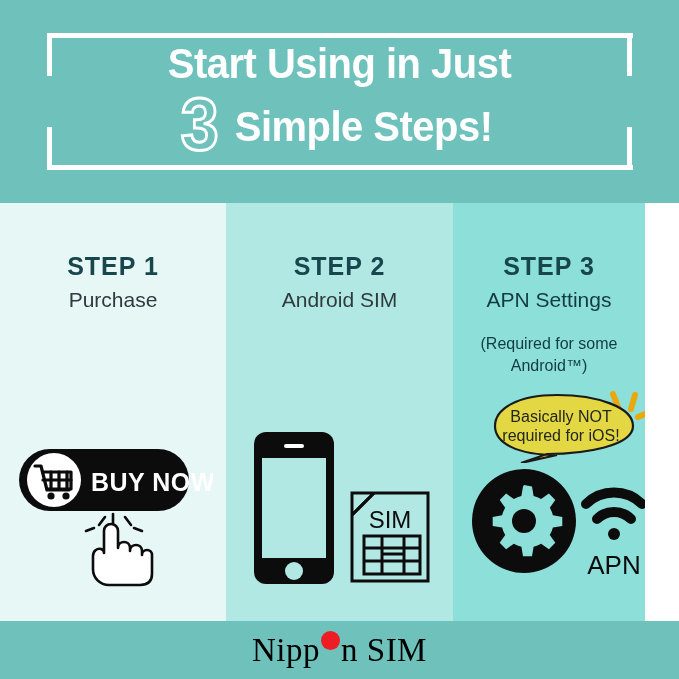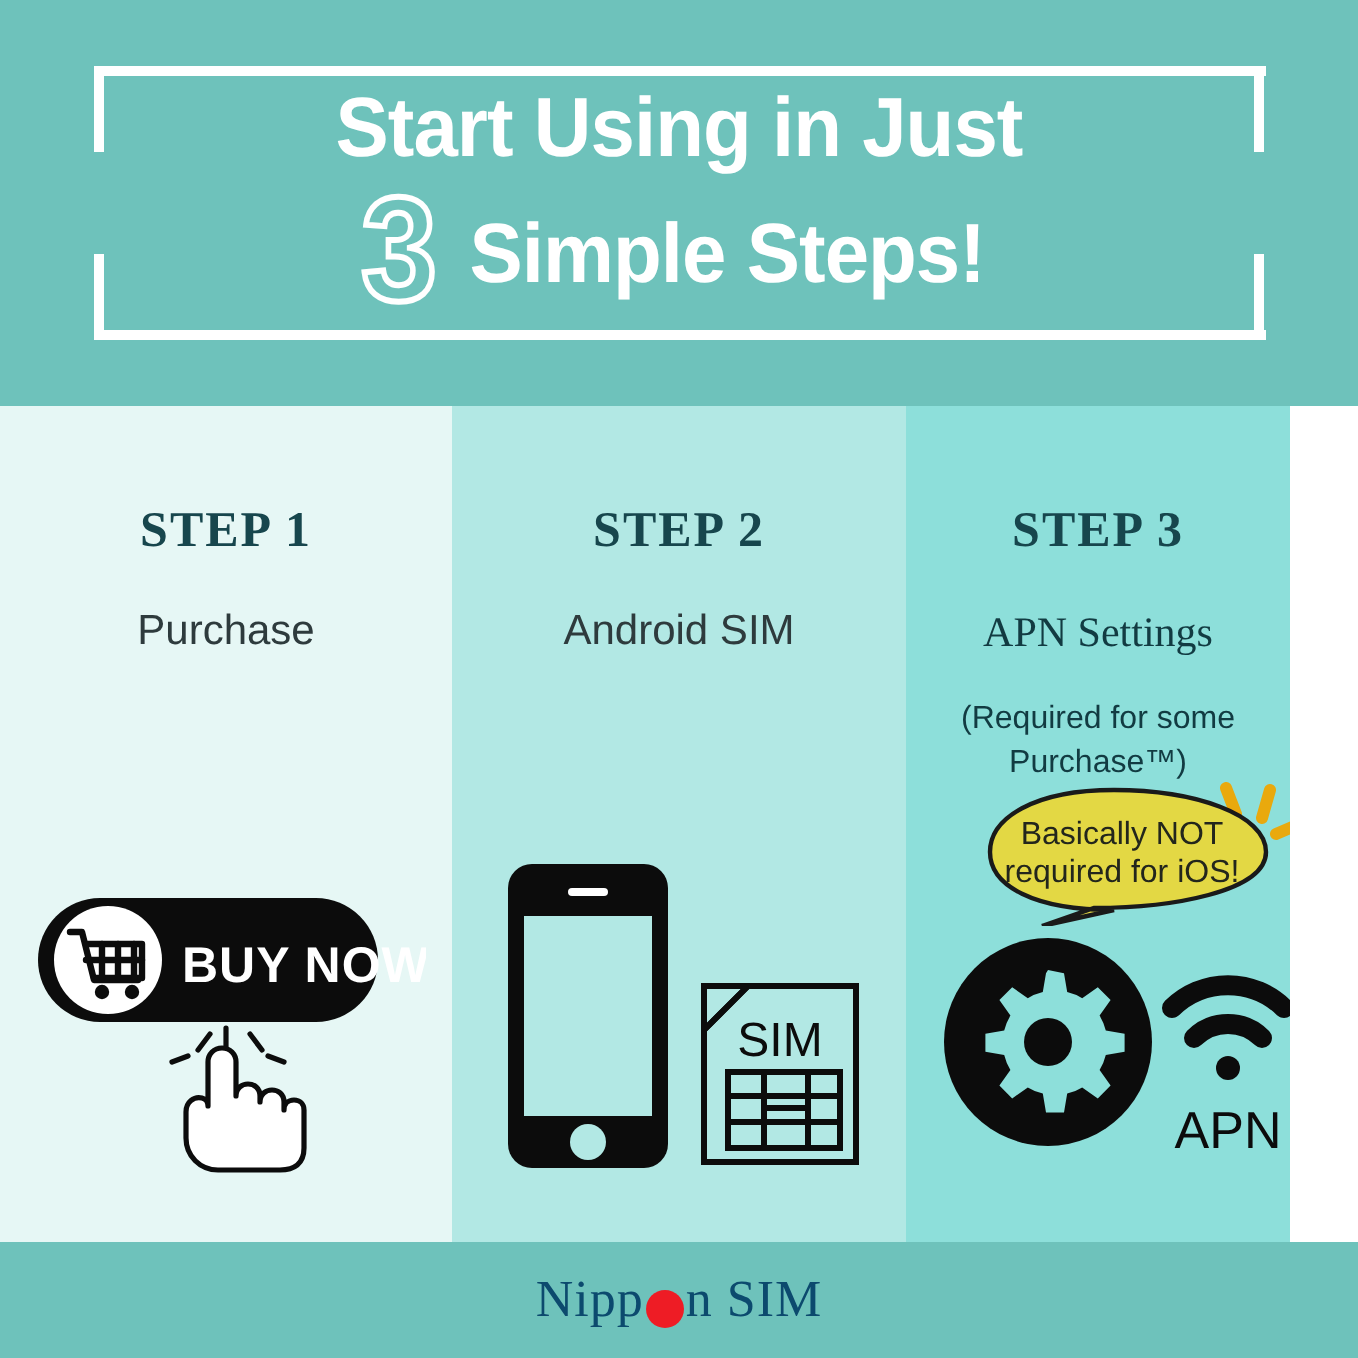--- a/index.html
+++ b/index.html
@@ -108,38 +108,38 @@
     height: 418px;
     overflow: hidden;
   }
   .col1 { width: 226px; background: #e6f7f5; }
   .col2 { width: 227px; background: #b2e8e4; }
   .col3 { width: 192px; background: #8ddfda; }
 
   .step-title {
     text-align: center;
     margin-top: 49px;
-    font-family: Liberation Serif, serif;
+    font-family: Liberation Sans, sans-serif;
     font-weight: bold;
     font-size: 25px;
     letter-spacing: 1px;
     color: #17464d;
   }
   .step-desc {
     text-align: center;
-    margin-top: 21px;
+    margin-top: 4px;
     font-family: "Liberation Sans", sans-serif;
     font-weight: normal;
     font-size: 21px;
     line-height: 30px;
     color: #2e3b3d;
     padding: 0 14px;
   }
   .col3 .step-title { color: #17464d; }
-  .col3 .step-desc  { color: #123b42; font-family: Liberation Serif, serif; }
+  .col3 .step-desc  { color: #123b42; }
   .step-note {
     text-align: center;
     margin-top: 18px;
     font-family: "Liberation Sans", sans-serif;
     font-size: 16px;
     line-height: 22px;
     color: #123b42;
     padding: 0 10px;
   }
 
@@ -161,25 +161,25 @@
     top: 621px;
     width: 679px;
     height: 58px;
     background: #6ec2bb;
     display: flex;
     align-items: center;
     justify-content: center;
   }
   .logo {
     font-family: "Liberation Serif", serif;
-    font-size: 26px;
-    color: #0c4a6e;
+    font-size: 33px;
+    color: #000000;
     letter-spacing: 0.5px;
     display: flex;
-    align-items: flex-end;
+    align-items: flex-start;
     white-space: pre;
   }
   .logo .dot {
     display: inline-block;
     width: 19px;
     height: 19px;
     border-radius: 50%;
     background: #ee1c25;
     margin: 0 1px;
     transform: translateY(-1px);
@@ -292,21 +292,21 @@
           </g>
         </g>
       </svg>
     </div>
 
     <div class="col col3">
       <div class="step-title">STEP 3</div>
       <div class="step-desc">APN Settings</div>
       <div class="step-note">
         <div>(Required for some</div>
-        <div>Purchase™)</div>
+        <div>Android™)</div>
       </div>
 
       <svg class="art bubble-art" viewBox="0 0 190 72">
         <g stroke="#e9a90d" stroke-width="6" stroke-linecap="round">
           <line x1="133" y1="16" x2="128" y2="3"></line>
           <line x1="146" y1="18" x2="150" y2="4"></line>
           <line x1="153" y1="26" x2="167" y2="20"></line>
         </g>
         <path d="M72 4 C32 4 10 18 10 35 C10 52 32 64 72 64 L36 72 L62 63
                  C100 63 148 55 148 35 C148 16 112 4 72 4 Z" fill="#e3d844" stroke="#1a1a1a" stroke-width="2.2"></path>

